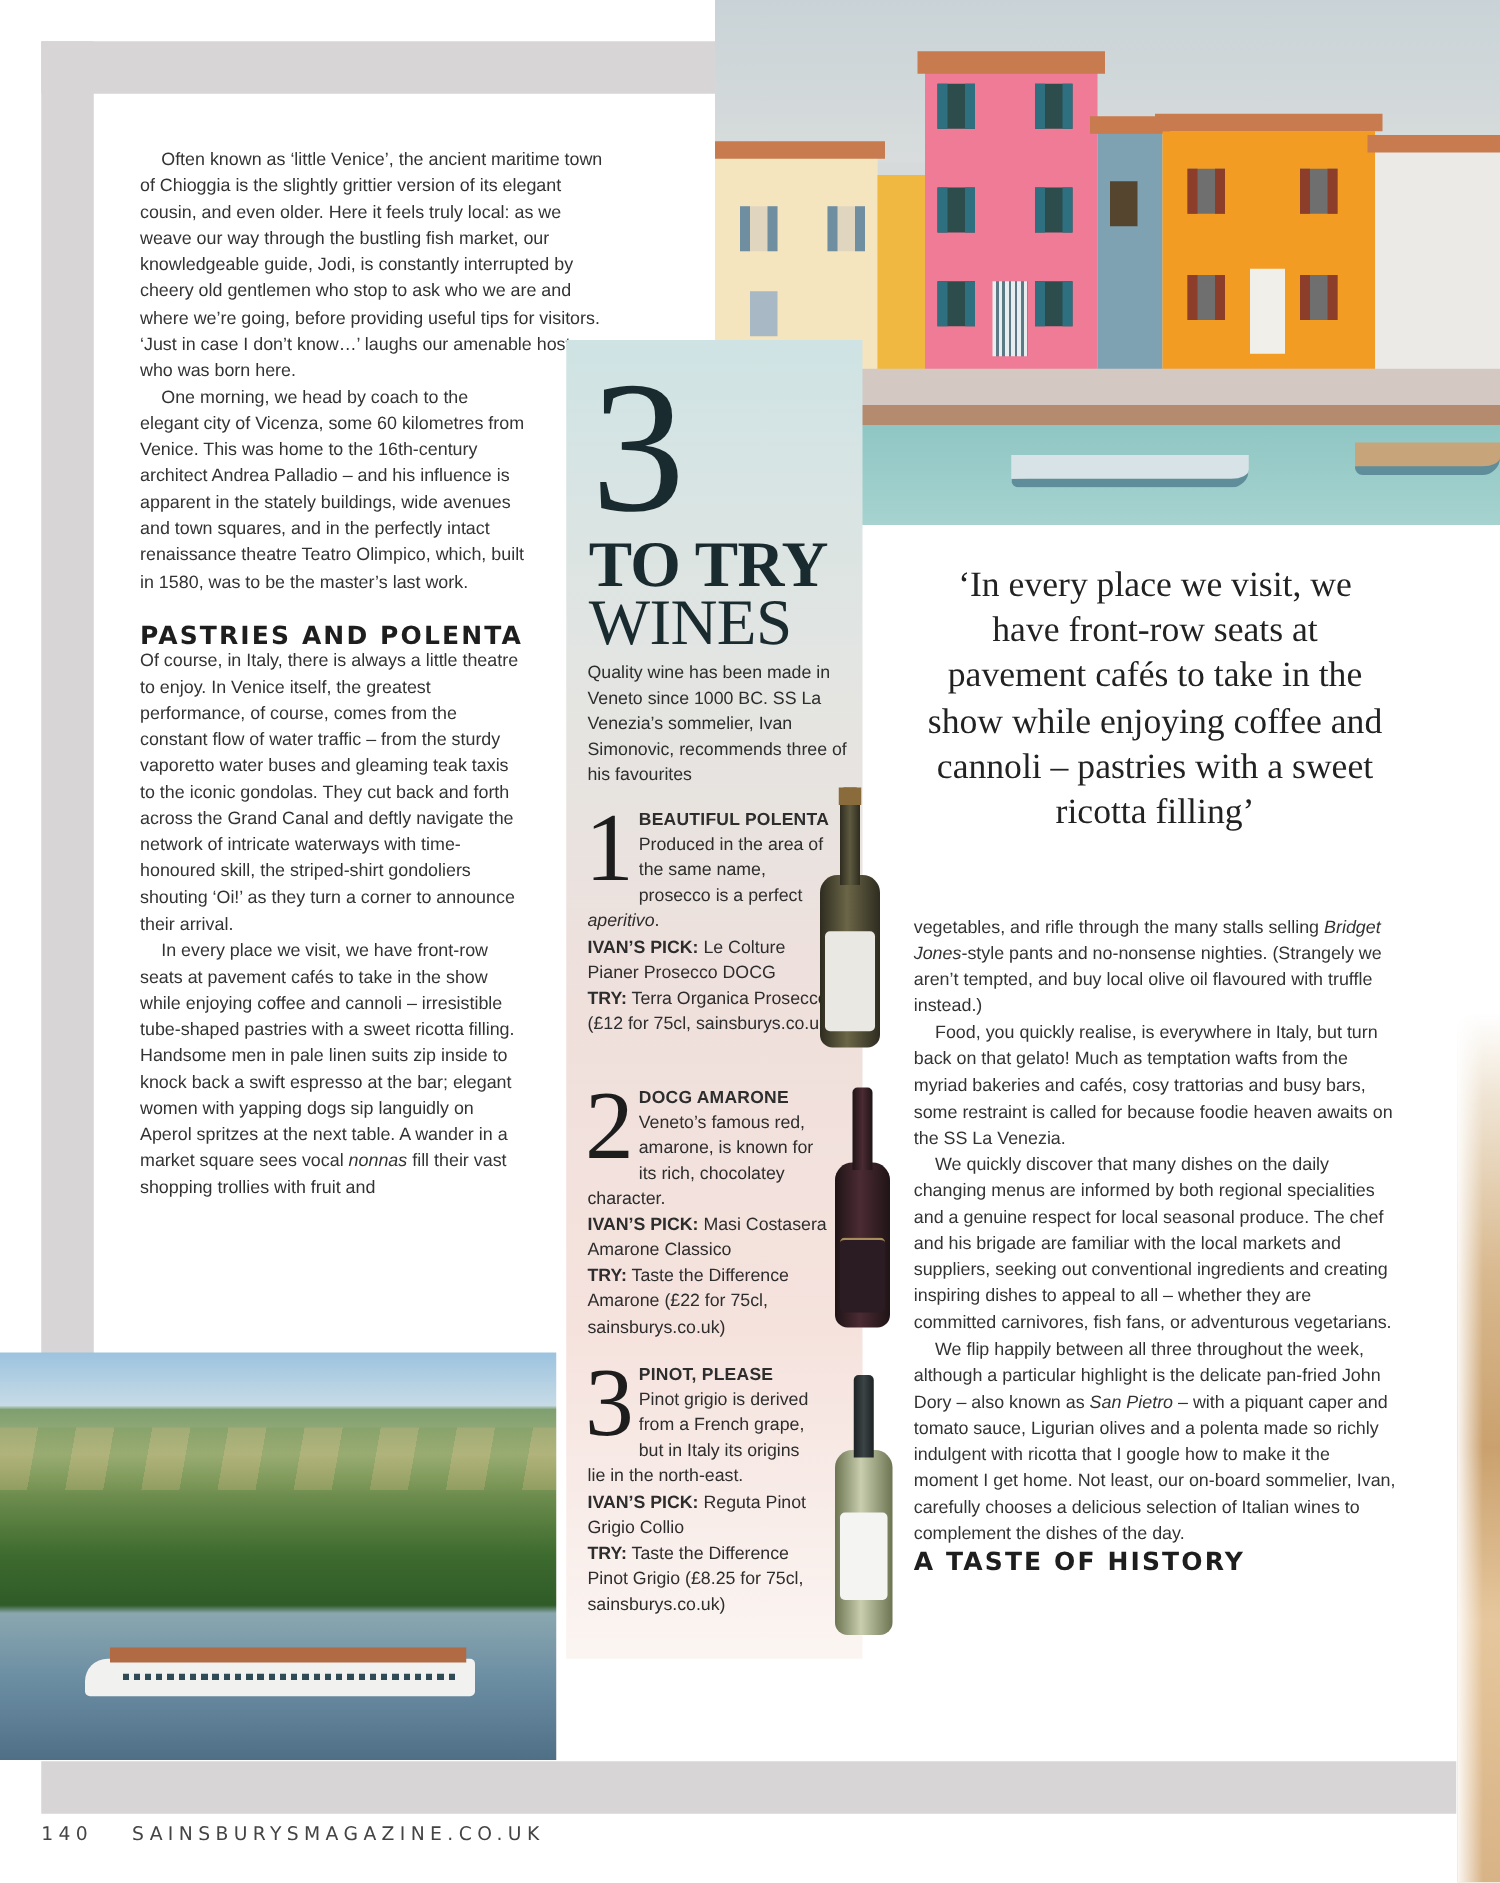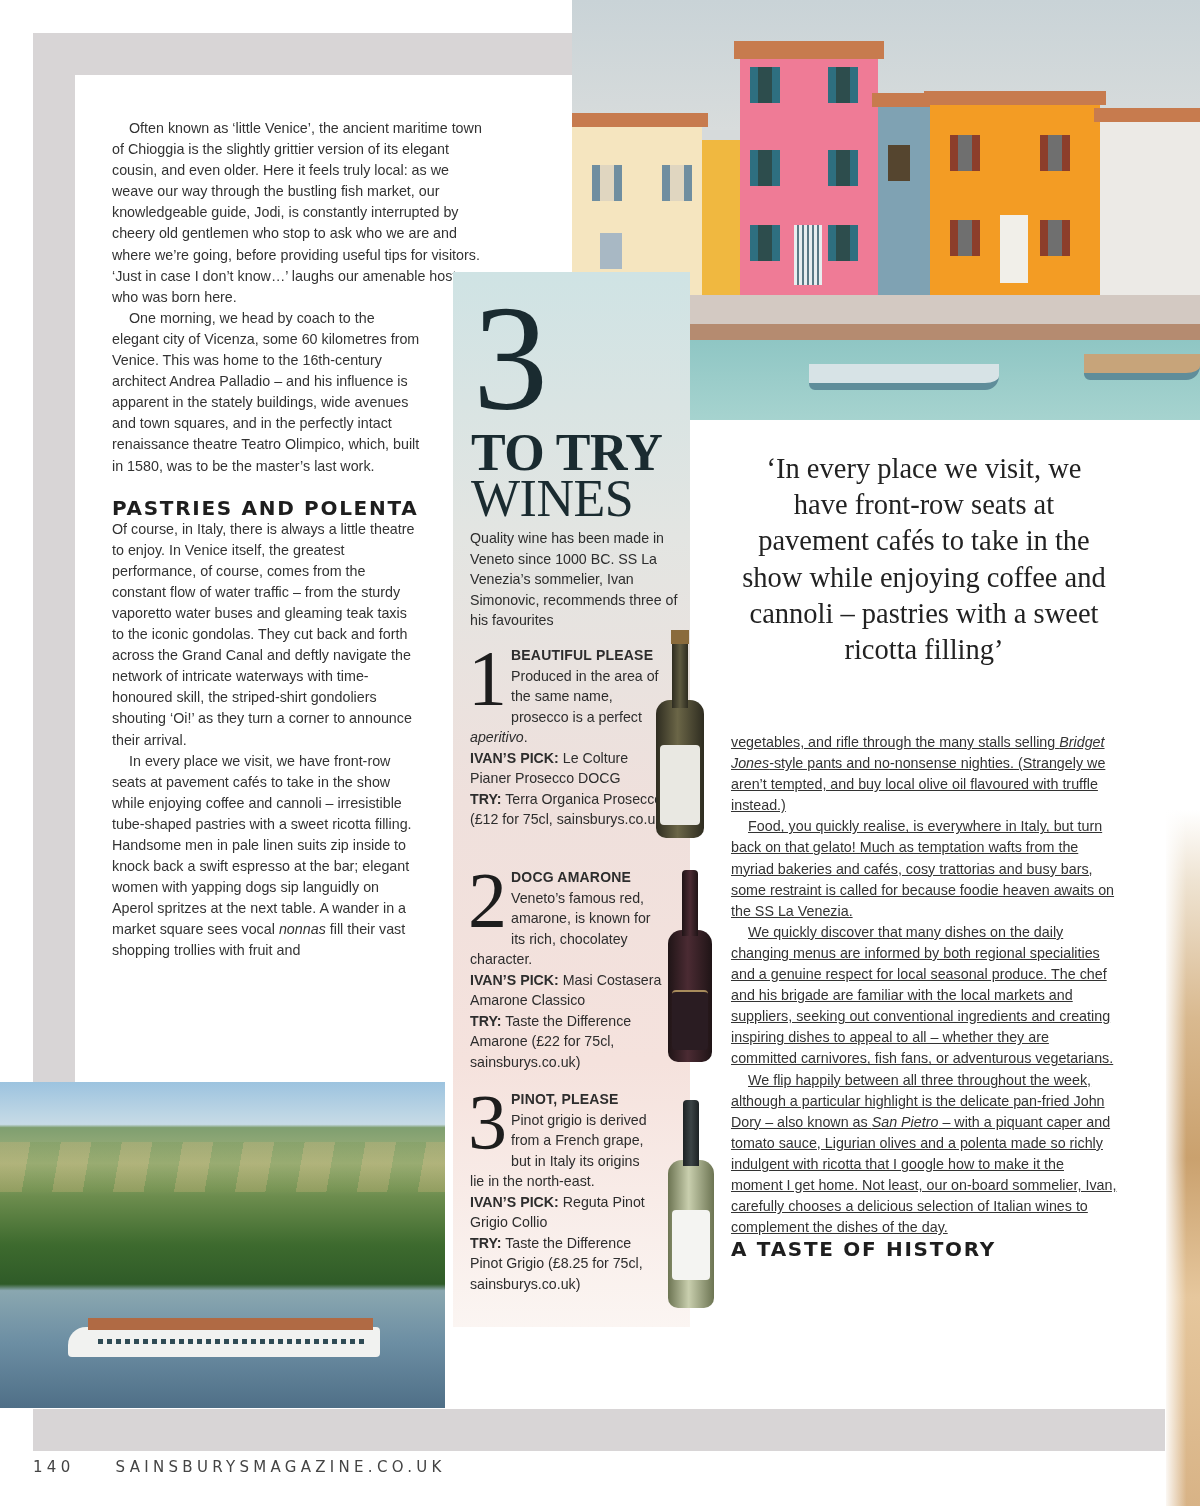--- a/index.html
+++ b/index.html
@@ -66,31 +66,31 @@
   .b2 .label { top: 60px; height: 60px; background: #2a1c22; border-top: 2px solid #a88c5c; }
   .b3 { left: 668px; top: 1160px; width: 46px; height: 148px; background: linear-gradient(90deg,#6c7452,#c9cfae 45%,#6c7452); }
   .b3 .neck { background: linear-gradient(90deg,#1d2224,#3c4446,#1d2224); top:-60px; height:66px; }
   .b3 .label { top: 50px; height: 70px; background: #f4f4f2; }
 
   
   .pullquote { position: absolute; left: 738px; top: 451px; width: 372px; text-align: center; font-family: "Liberation Serif", "DejaVu Serif", serif; font-size: 28.5px; line-height: 36.2px; color: #222; }
 
   
   .col-right { position: absolute; left: 731px; top: 732px; width: 386px; font-size: 14.3px; line-height: 21.1px; color: #333; }
-  .col-right p { margin: 0; text-decoration: underline; }
+  .col-right p { margin: 0; }
   .col-right .subhead { margin-top: 0; }
 
   
   .edge-photo { position: absolute; left: 1166px; top: 810px; width: 34px; height: 696px;
     background: linear-gradient(180deg, rgba(255,255,255,1) 0%, #efe4d3 10%, #d9b98f 30%, #caa16e 50%, #e6c79d 70%, #d8b386 100%); }
   .edge-photo::after { content:""; position:absolute; inset:0; background: linear-gradient(90deg, rgba(255,255,255,.9), rgba(255,255,255,0) 60%); }
 
   
   .footer { position: absolute; left: 33px; top: 1458px; font-family: "DejaVu Sans", sans-serif; font-size: 15px; letter-spacing: 4.3px; color: #444; }
-  .footer .page-num { margin-right: 32px; }
+  .footer .page-num { margin-right: 22px; }
 </style>
 </head>
 <body>
 
 <div class="frame-top"></div>
 <div class="frame-left"></div>
 <div class="frame-bottom"></div>
 
 <div class="photo-houses">
   <div class="sky"></div>
@@ -159,21 +159,21 @@
 <div class="sidebar"></div>
 <div class="big-three">3</div>
 <div class="wines-title">
   <div style="font-weight:bold;">TO TRY</div>
   <div>WINES</div>
 </div>
 <div class="wines-intro">Quality wine has been made in Veneto since 1000 BC. SS La Venezia’s sommelier, Ivan Simonovic, recommends three of his favourites</div>
 
 <div class="wine w1">
   <span class="num">1</span>
-  <div class="wtitle">BEAUTIFUL PLEASE</div>
+  <div class="wtitle">BEAUTIFUL POLENTA</div>
   <span>Produced in the area of the same name, prosecco is a perfect </span><i>aperitivo</i><span>.</span><br>
   <b>IVAN’S PICK:</b> <span>Le Colture Pianer Prosecco DOCG</span><br>
   <b>TRY:</b> <span>Terra Organica Prosecco (£12 for 75cl, sainsburys.co.uk)</span>
 </div>
 
 <div class="wine w2" style="width:196px;">
   <span class="num">2</span>
   <div class="wtitle">DOCG AMARONE</div>
   <span>Veneto’s famous red, amarone, is known for its rich, chocolatey character.</span><br>
   <b>IVAN’S PICK:</b> <span>Masi Costasera Amarone Classico</span><br>

